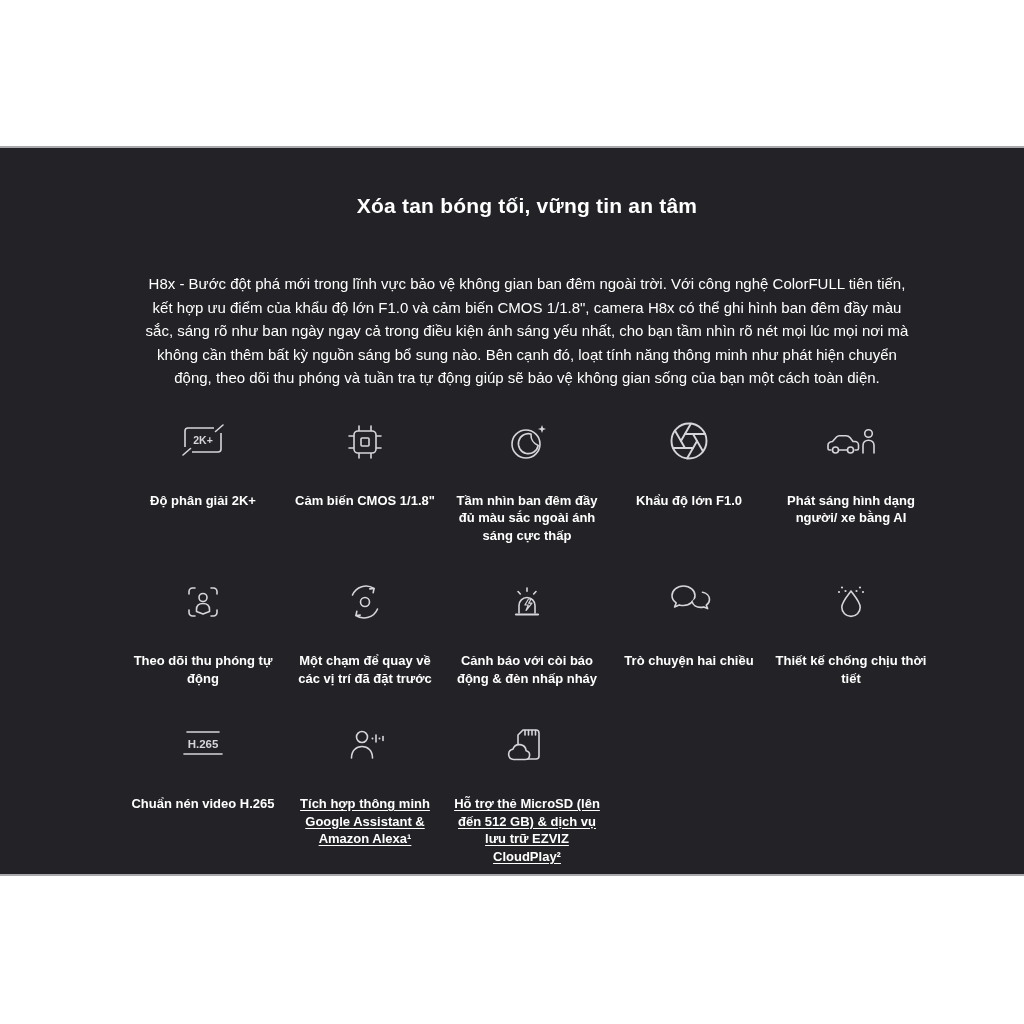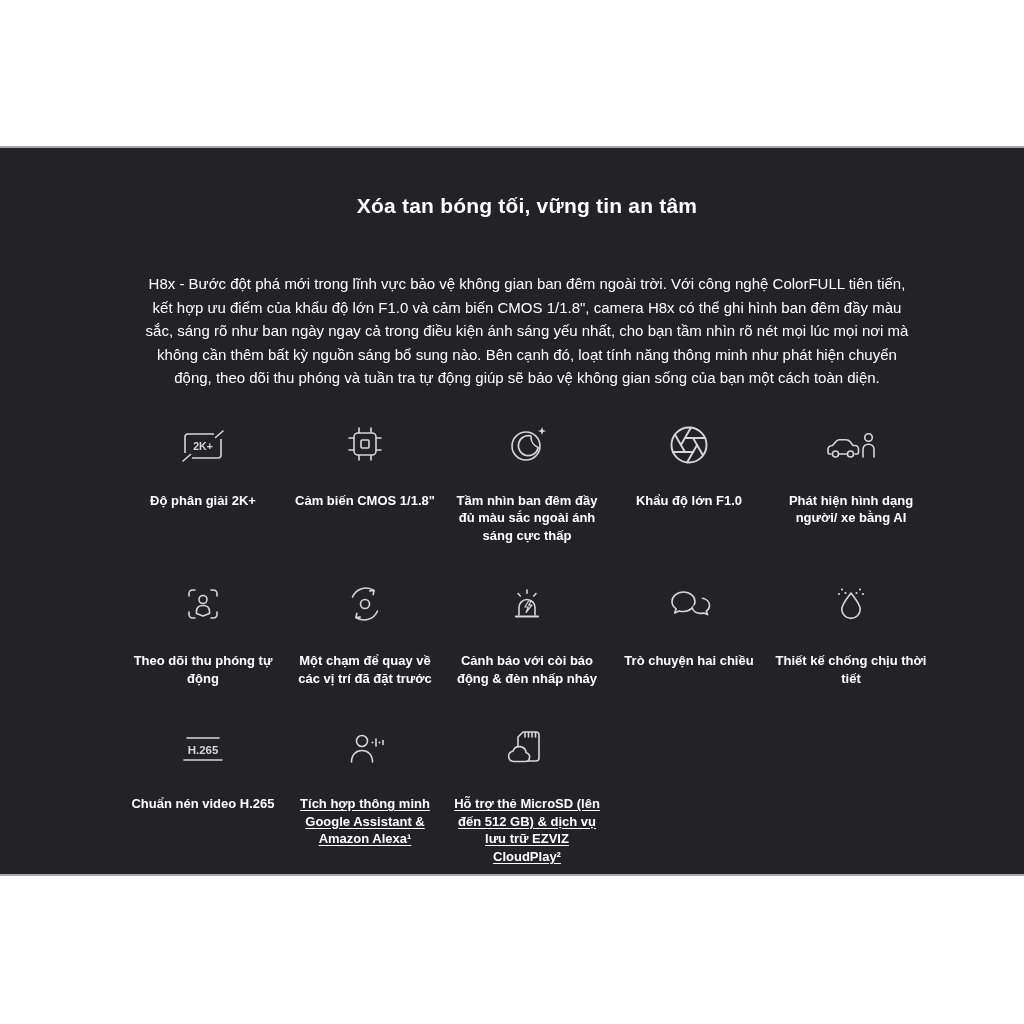--- a/index.html
+++ b/index.html
@@ -50,21 +50,21 @@
     row-gap:36px;
   }
   .feature{
     display:flex;
     flex-direction:column;
     align-items:center;
   }
   .icon-box{
     height:46px;
     display:flex;
-    align-items:flex-end;
+    align-items:flex-start;
     justify-content:center;
     color:var(--icon);
     margin-bottom:26px;
   }
   .icon-box svg{display:block;}
   .feature-label{
     font-size:13px;
     font-weight:bold;
     line-height:17.5px;
     text-align:center;
@@ -155,21 +155,21 @@
         <div class="icon-box">
           <svg width="54" height="42" viewBox="0 0 54 42" fill="none" stroke="currentColor" stroke-width="1.6" stroke-linecap="round" stroke-linejoin="round">
             <path d="M7 30 H5.5 a1.5 1.5 0 0 1 -1.5-1.5 V25 c0-2 2-3.2 4.5-3.5 l4-4.5 c.8-.9 1.8-1.3 3-1.3 h6.5 c1.7 0 3.2.8 4.2 2.1 l2.8 3.7 h2 a3.5 3.5 0 0 1 3.5 3.5 v3.5 a1.5 1.5 0 0 1-1.5 1.5 H31"></path>
             <circle cx="11.5" cy="30" r="3"></circle>
             <circle cx="26.5" cy="30" r="3"></circle>
             <line x1="15" y1="30" x2="23" y2="30"></line>
             <circle cx="44.5" cy="13.5" r="3.8"></circle>
             <path d="M39 33 v-7.5 c0-3.2 2.3-5.3 5.5-5.3 s5.5 2.1 5.5 5.3 V33"></path>
           </svg>
         </div>
-        <div class="feature-label">Phát hiện hình dạng người/ xe bằng AI</div>
+        <div class="feature-label">Phát sáng hình dạng người/ xe bằng AI</div>
       </div>
 
       <div class="feature">
         <div class="icon-box">
           <svg width="44" height="44" viewBox="0 0 44 44" fill="none" stroke="currentColor" stroke-width="1.6" stroke-linecap="round" stroke-linejoin="round">
             <path d="M8 14 v-2.5 A3.5 3.5 0 0 1 11.5 8 H14"></path>
             <path d="M30 8 h2.5 A3.5 3.5 0 0 1 36 11.5 V14"></path>
             <path d="M36 30 v2.5 A3.5 3.5 0 0 1 32.5 36 H30"></path>
             <path d="M14 36 h-2.5 A3.5 3.5 0 0 1 8 32.5 V30"></path>
             <circle cx="22" cy="17.5" r="4"></circle>

